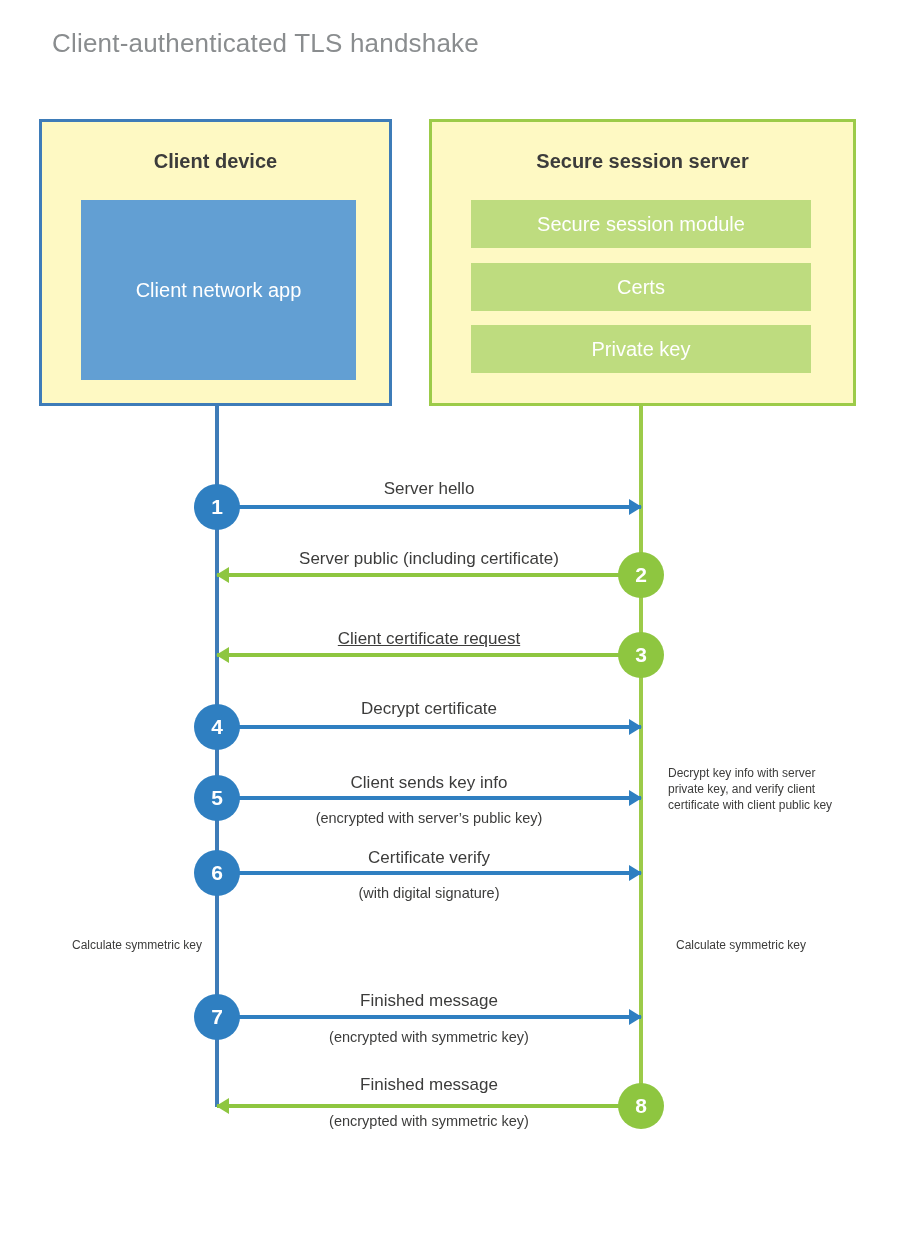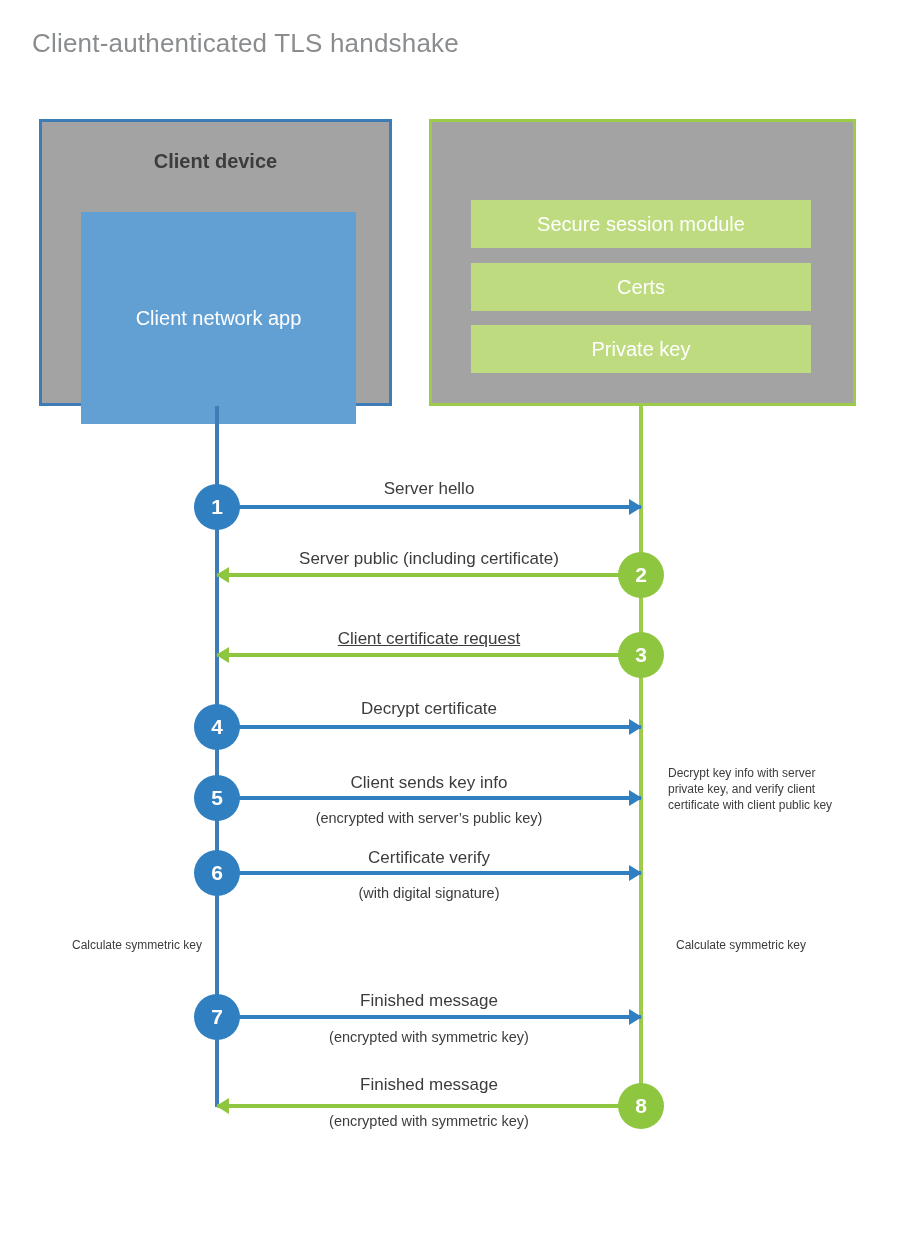--- a/index.html
+++ b/index.html
@@ -15,34 +15,34 @@
     position: relative;
     width: 900px;
     height: 1256px;
     background: #ffffff;
     overflow: hidden;
   }
 
   
   .title {
     position: absolute;
-    left: 32px;
+    left: 52px;
     top: 28px;
     font-size: 26px;
     font-weight: 400;
     color: #8a8d8f;
     letter-spacing: 0.2px;
     white-space: nowrap;
   }
 
   
   .party-box {
     position: absolute;
     box-sizing: border-box;
-    background: #a3a3a3;
+    background: #fef9c3;
   }
   .party-box.client {
     left: 39px;
     top: 119px;
     width: 353px;
     height: 287px;
     border: 3px solid #3e7cb8;
   }
   .party-box.server {
     left: 429px;
@@ -59,23 +59,23 @@
     text-align: center;
     font-size: 20px;
     font-weight: bold;
     color: #3c3c3b;
   }
 
   
   .client-app {
     position: absolute;
     left: 39px;
-    top: 90px;
+    top: 78px;
     width: 275px;
-    height: 212px;
+    height: 180px;
     background: #629fd3;
     display: flex;
     align-items: center;
     justify-content: center;
     text-align: center;
     color: #ffffff;
     font-size: 20px;
     line-height: 1.35;
     font-weight: 400;
   }
@@ -202,20 +202,21 @@
 <div id="diagram">
 
   <div class="title">Client-authenticated TLS handshake</div>
 
   <div class="party-box client">
     <div class="party-title">Client device</div>
     <div class="client-app">Client network app</div>
   </div>
 
   <div class="party-box server">
+    <div class="party-title">Secure session server</div>
     <div class="server-row r0">Secure session module</div>
     <div class="server-row r1">Certs</div>
     <div class="server-row r2">Private key</div>
   </div>
 
   <div class="lifeline client-line"></div>
   <div class="lifeline server-line"></div>
 
   <div class="msg-label" style="left:429px; top:479px;">Server hello</div>
   <div class="arrow-row to-server" style="left:217px; width:424px; top:505px;">

